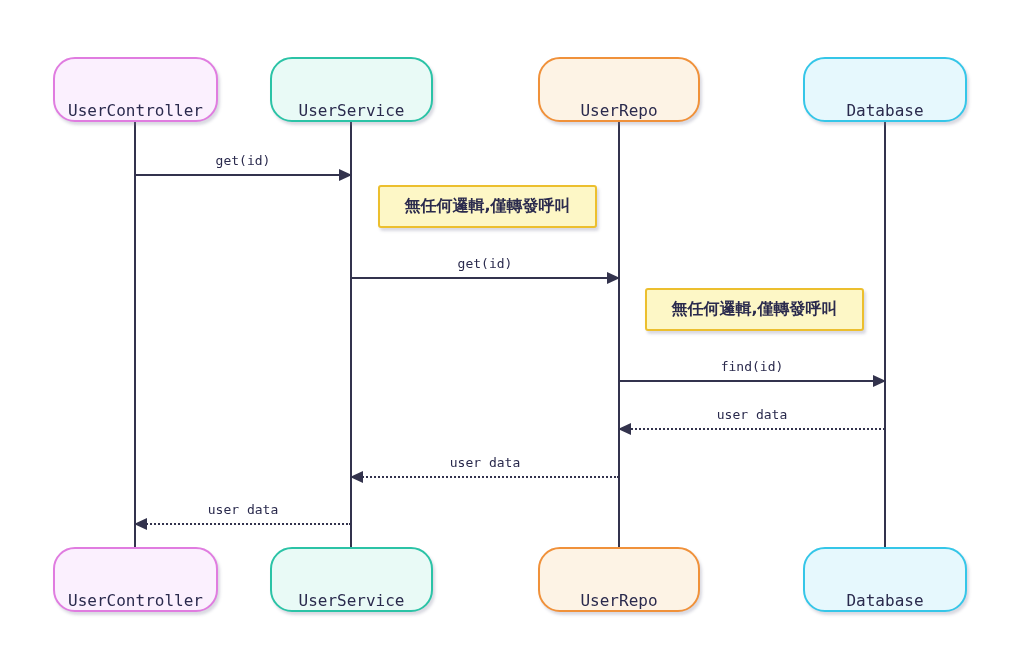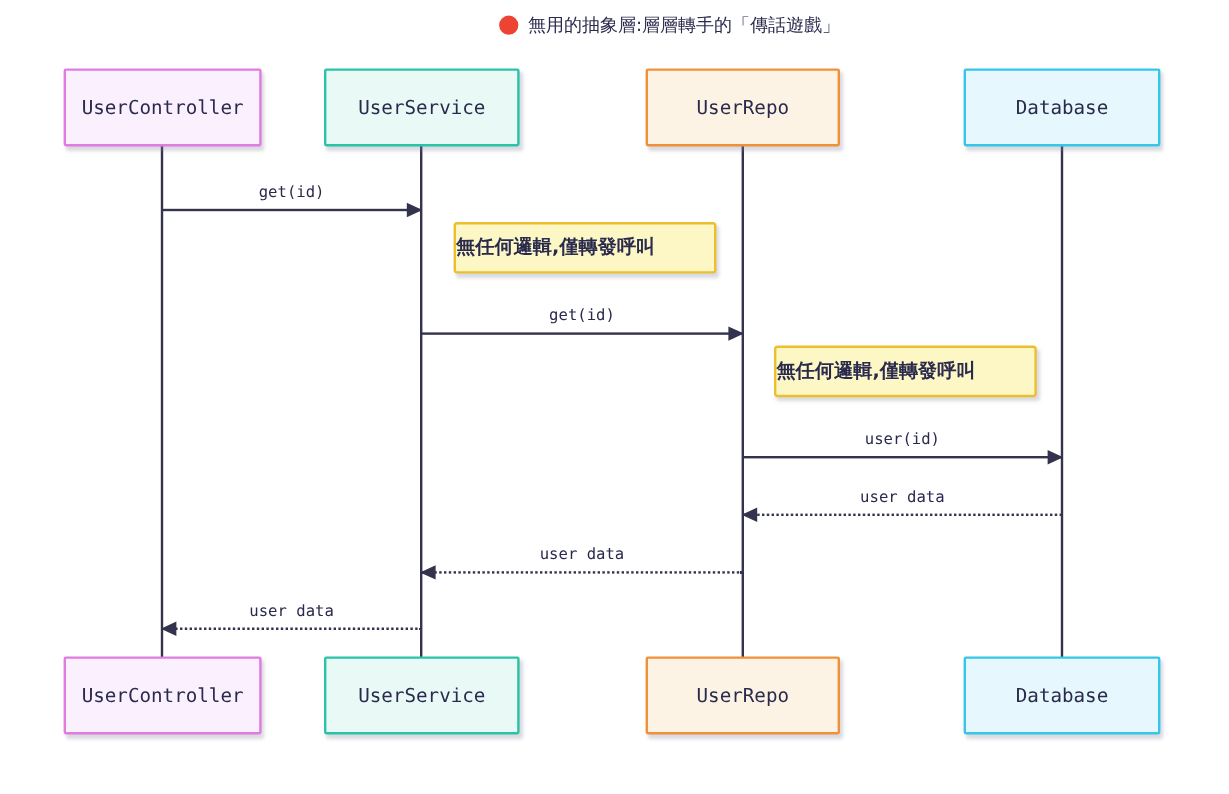--- a/index.html
+++ b/index.html
@@ -32,22 +32,22 @@
     font-size:15px;line-height:1.2;
     color:var(--text);
     font-family:"DejaVu Sans", sans-serif;
   }
 
   
   .actor-box{
     position:absolute;
     box-sizing:border-box;
     border:2px solid;
-    border-radius:2px;
-    display:flex;align-items:center;justify-content:center;
+    border-radius:22px;
+    display:flex;align-items:flex-end;justify-content:center;
     box-shadow:2px 3px 3px rgba(130,130,155,.3);
   }
   .actor-label{
     font-family:"DejaVu Sans Mono", monospace;
     font-size:16px;color:var(--text);
   }
 
   
   .lifeline{
     position:absolute;width:2px;
@@ -76,35 +76,31 @@
   .arrow.right{right:-1px;border-left:13px solid var(--line);}
   .arrow.left{left:-1px;border-right:13px solid var(--line);}
 
   
   .note{
     position:absolute;
     box-sizing:border-box;
     border:2px solid var(--note-border,#ecbf2e);
     background:var(--note-fill,#fdf7c6);
     border-radius:3px;
-    display:flex;align-items:center;
+    display:flex;align-items:center;justify-content:center;
     font-weight:bold;font-size:16px;color:var(--text);
     box-shadow:2px 3px 3px rgba(130,130,155,.3);
     white-space:nowrap;
     font-family:"DejaVu Sans", sans-serif;
   }
 </style>
 </head>
 <body>
 
 <div id="stage">
-  <div class="title-row">
-    <span class="red-dot"></span>
-    <span class="title-text">無用的抽象層:層層轉手的「傳話遊戲」</span>
-  </div>
 <div class="lifeline" style="left: 134px; top: 121px; height: 427px;"></div>
     <div class="actor-box" style="left: 53px; top: 57px; width: 165px; height: 65px; background: rgb(251, 240, 254); border-color: rgb(224, 124, 224);">
       <span class="actor-label">UserController</span>
     </div>
     <div class="actor-box" style="left: 53px; top: 547px; width: 165px; height: 65px; background: rgb(251, 240, 254); border-color: rgb(224, 124, 224);">
       <span class="actor-label">UserController</span>
     </div>
     <div class="lifeline" style="left: 350px; top: 121px; height: 427px;"></div>
     <div class="actor-box" style="left: 270px; top: 57px; width: 163px; height: 65px; background: rgb(233, 250, 246); border-color: rgb(43, 195, 166);">
       <span class="actor-label">UserService</span>
@@ -130,21 +126,21 @@
       <span class="msg-label">get(id)</span>
       <div class="msg-line"></div>
       <div class="arrow right"></div>
     </div>
     <div class="message" style="left: 351px; top: 249px; width: 268px; height: 30px;">
       <span class="msg-label">get(id)</span>
       <div class="msg-line"></div>
       <div class="arrow right"></div>
     </div>
     <div class="message" style="left: 619px; top: 352px; width: 266px; height: 30px;">
-      <span class="msg-label">user(id)</span>
+      <span class="msg-label">find(id)</span>
       <div class="msg-line"></div>
       <div class="arrow right"></div>
     </div>
     <div class="message" style="left: 619px; top: 400px; width: 266px; height: 30px;">
       <span class="msg-label">user data</span>
       <div class="msg-line dotted"></div>
       <div class="arrow left"></div>
     </div>
     <div class="message" style="left: 351px; top: 448px; width: 268px; height: 30px;">
       <span class="msg-label">user data</span>

